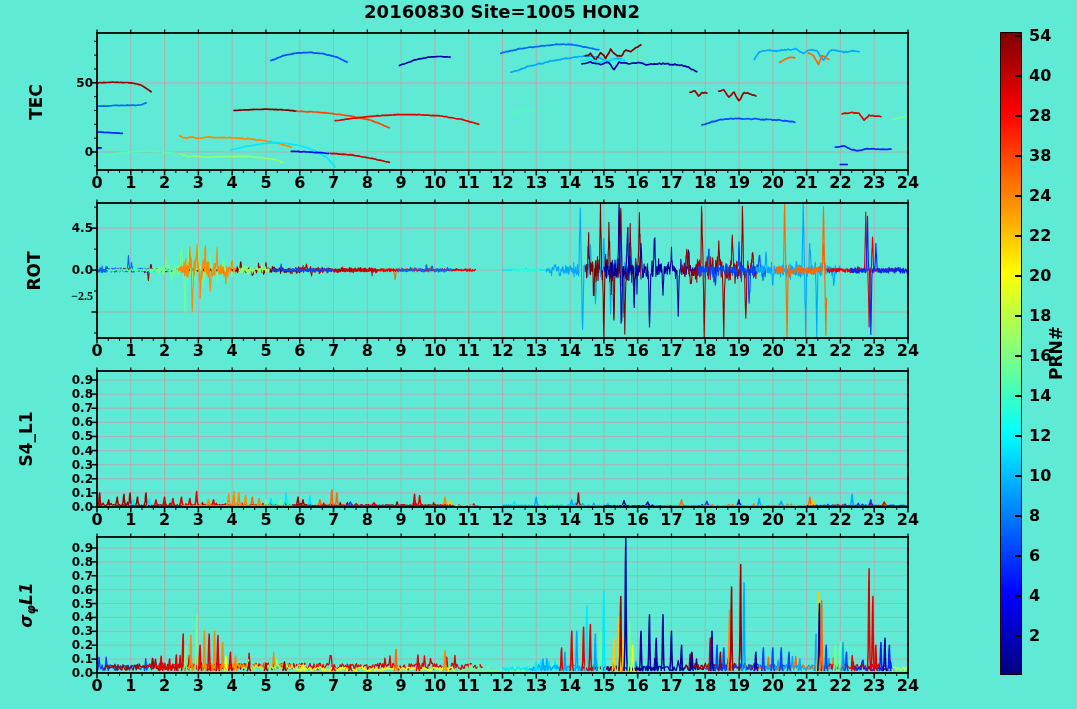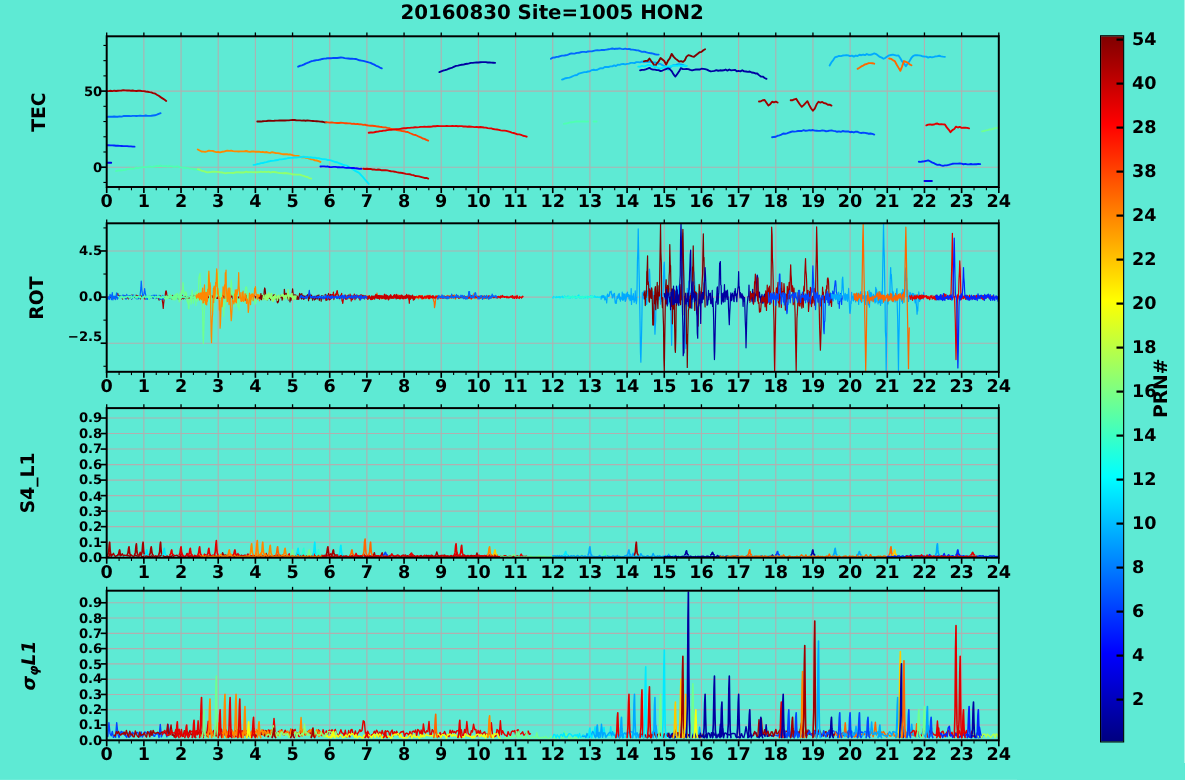--- a/index.html
+++ b/index.html
@@ -443,21 +443,21 @@
     <div class="xlab" style="left: 671.458px; top: 342px;">17</div>
     <div class="xlab" style="left: 705.25px; top: 342px;">18</div>
     <div class="xlab" style="left: 739.042px; top: 342px;">19</div>
     <div class="xlab" style="left: 772.833px; top: 342px;">20</div>
     <div class="xlab" style="left: 806.625px; top: 342px;">21</div>
     <div class="xlab" style="left: 840.417px; top: 342px;">22</div>
     <div class="xlab" style="left: 874.208px; top: 342px;">23</div>
     <div class="xlab" style="left: 908px; top: 342px;">24</div>
     <div class="ylab" style="left: 35px; top: 219.155px;">4.5</div>
     <div class="ylab" style="left: 35px; top: 261.081px;">0.0</div>
-    <div class="ylab" style="left: 35px; top: 297px;">−2.5</div>
+    <div class="ylab" style="left: 35px; top: 287px; font-family: Liberation Serif, serif;">−2.5</div>
     <div class="axlab" style="left: 34px; top: 270.5px;"><span>ROT</span></div>
     <div class="panel" style="left: 97px; top: 371px;">
       <svg width="811" height="136" viewBox="0 0 811 136">
         <g>
           <line x1="33.791666666666664" y1="0" x2="33.791666666666664" y2="136" stroke="#b0b0b0" stroke-width="1"></line>
           <line x1="67.58333333333333" y1="0" x2="67.58333333333333" y2="136" stroke="#b0b0b0" stroke-width="1"></line>
           <line x1="101.375" y1="0" x2="101.375" y2="136" stroke="#b0b0b0" stroke-width="1"></line>
           <line x1="135.16666666666666" y1="0" x2="135.16666666666666" y2="136" stroke="#b0b0b0" stroke-width="1"></line>
           <line x1="168.95833333333334" y1="0" x2="168.95833333333334" y2="136" stroke="#b0b0b0" stroke-width="1"></line>
           <line x1="202.75" y1="0" x2="202.75" y2="136" stroke="#b0b0b0" stroke-width="1"></line>

